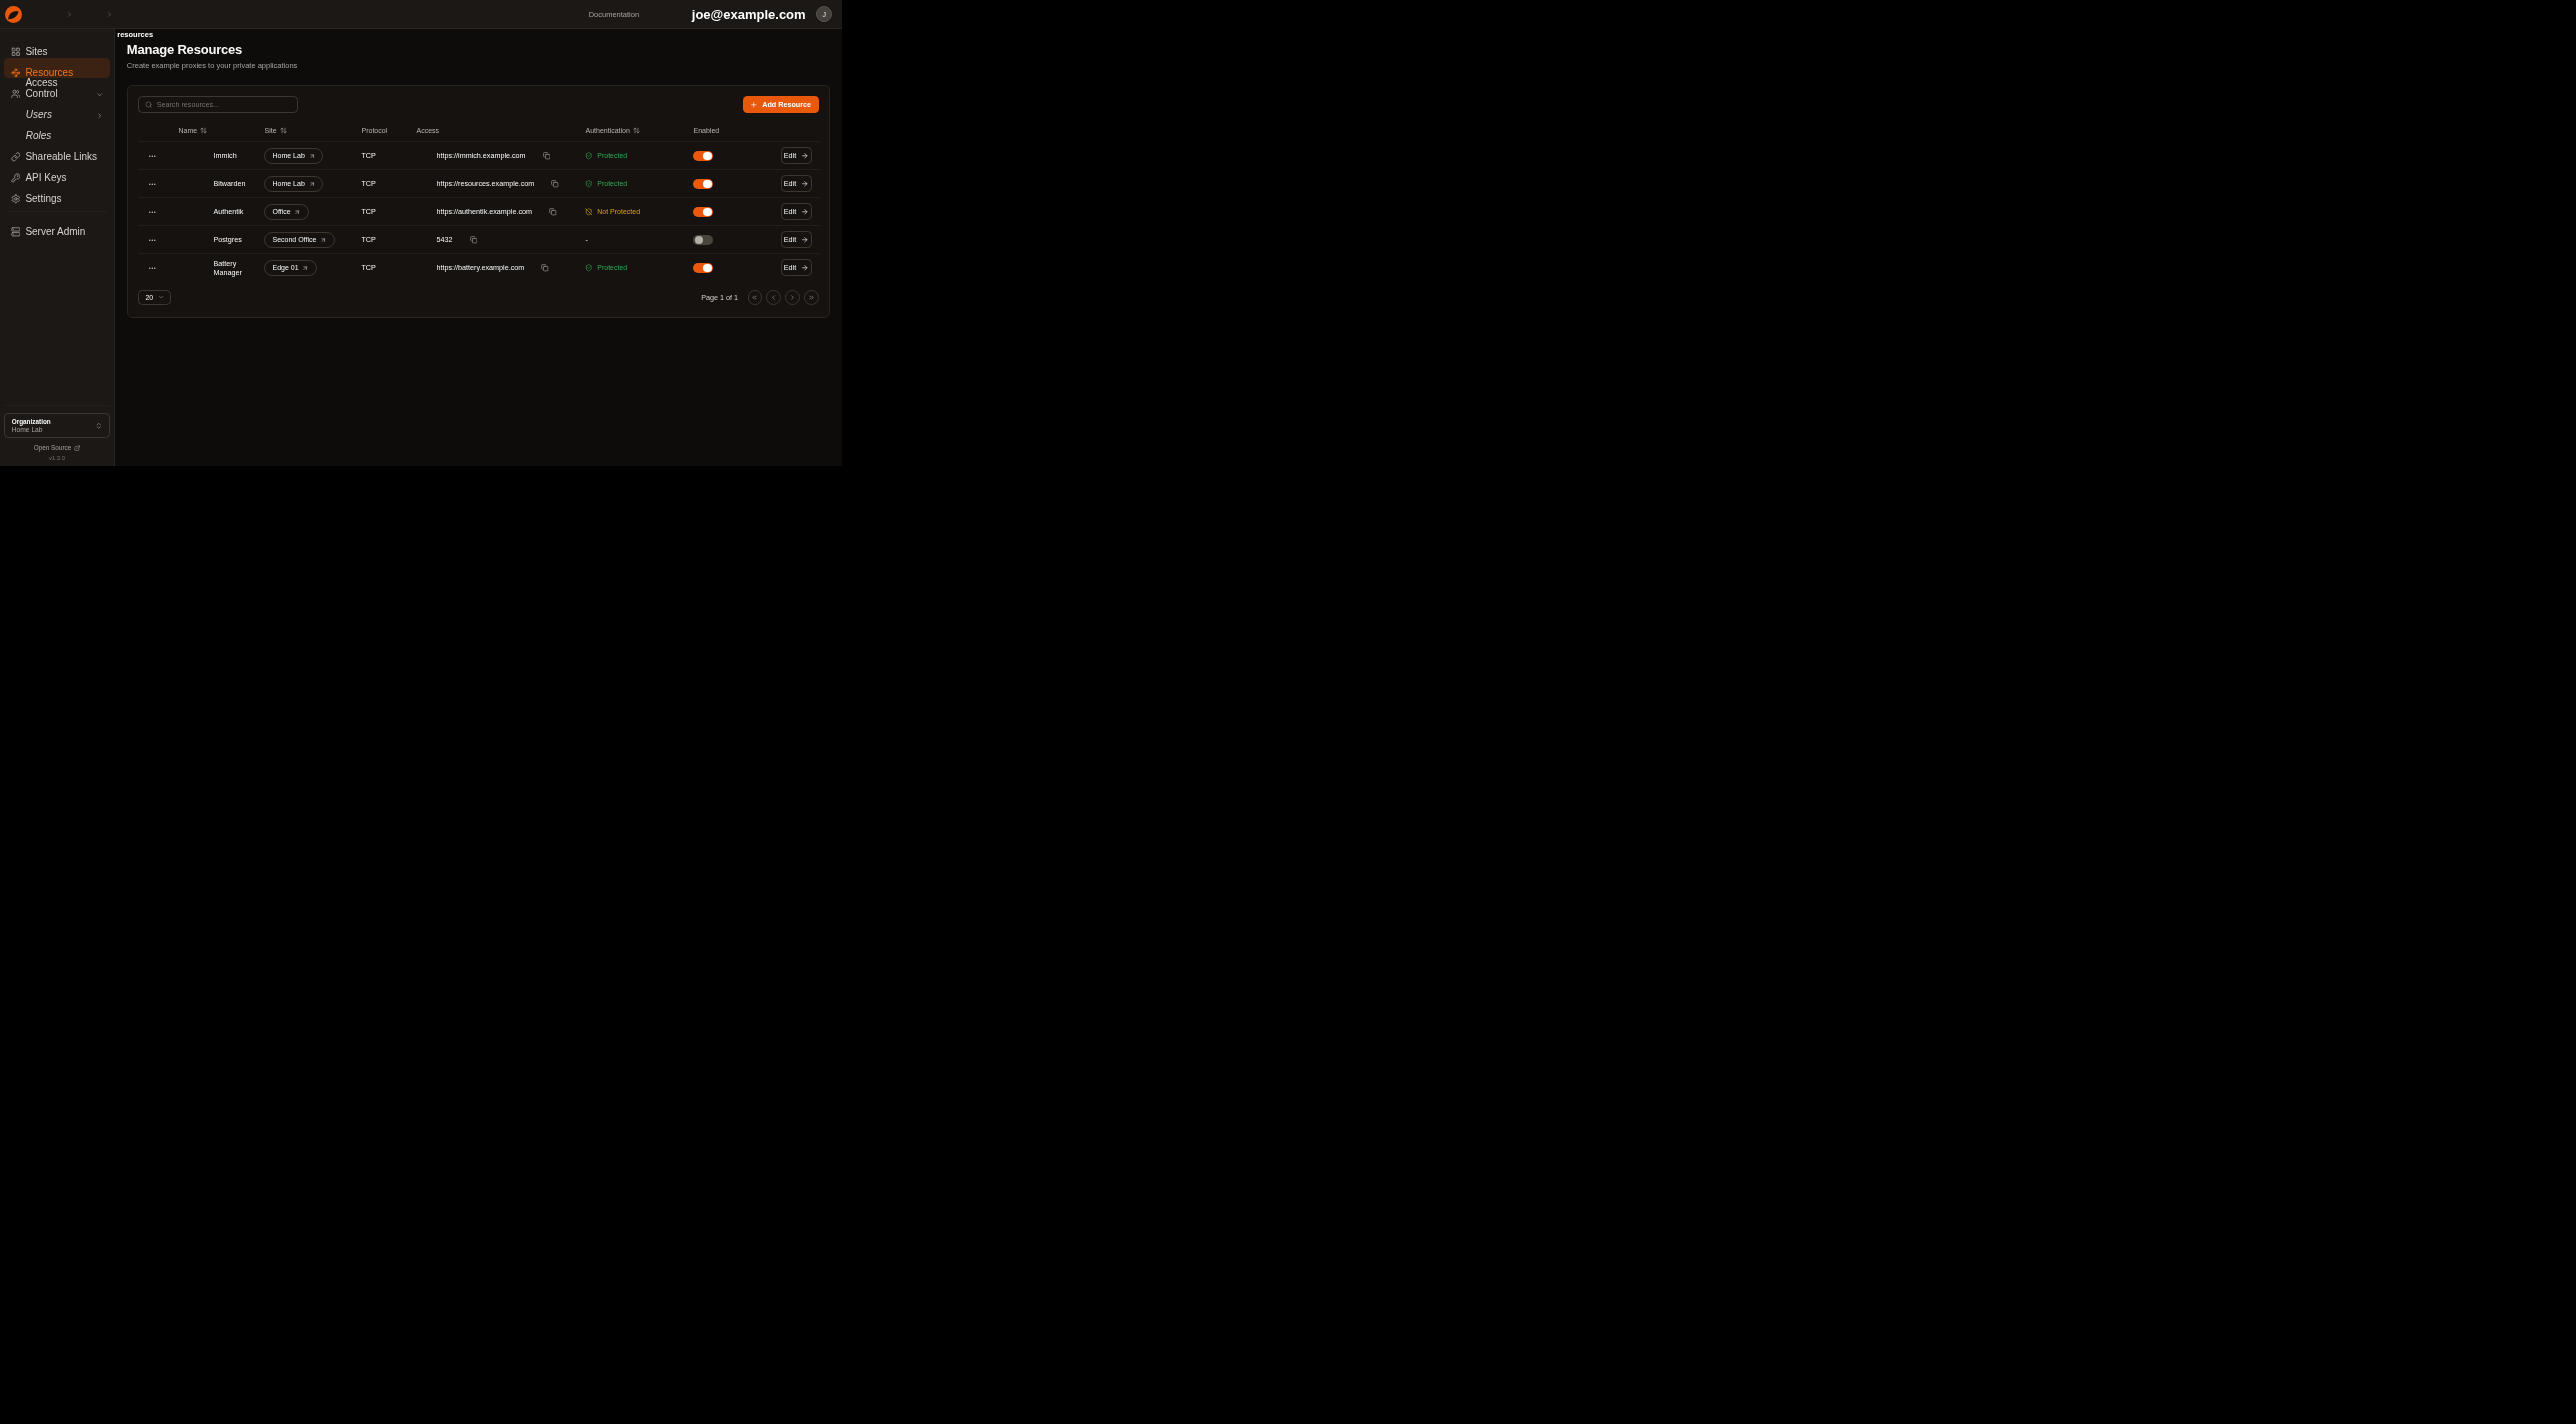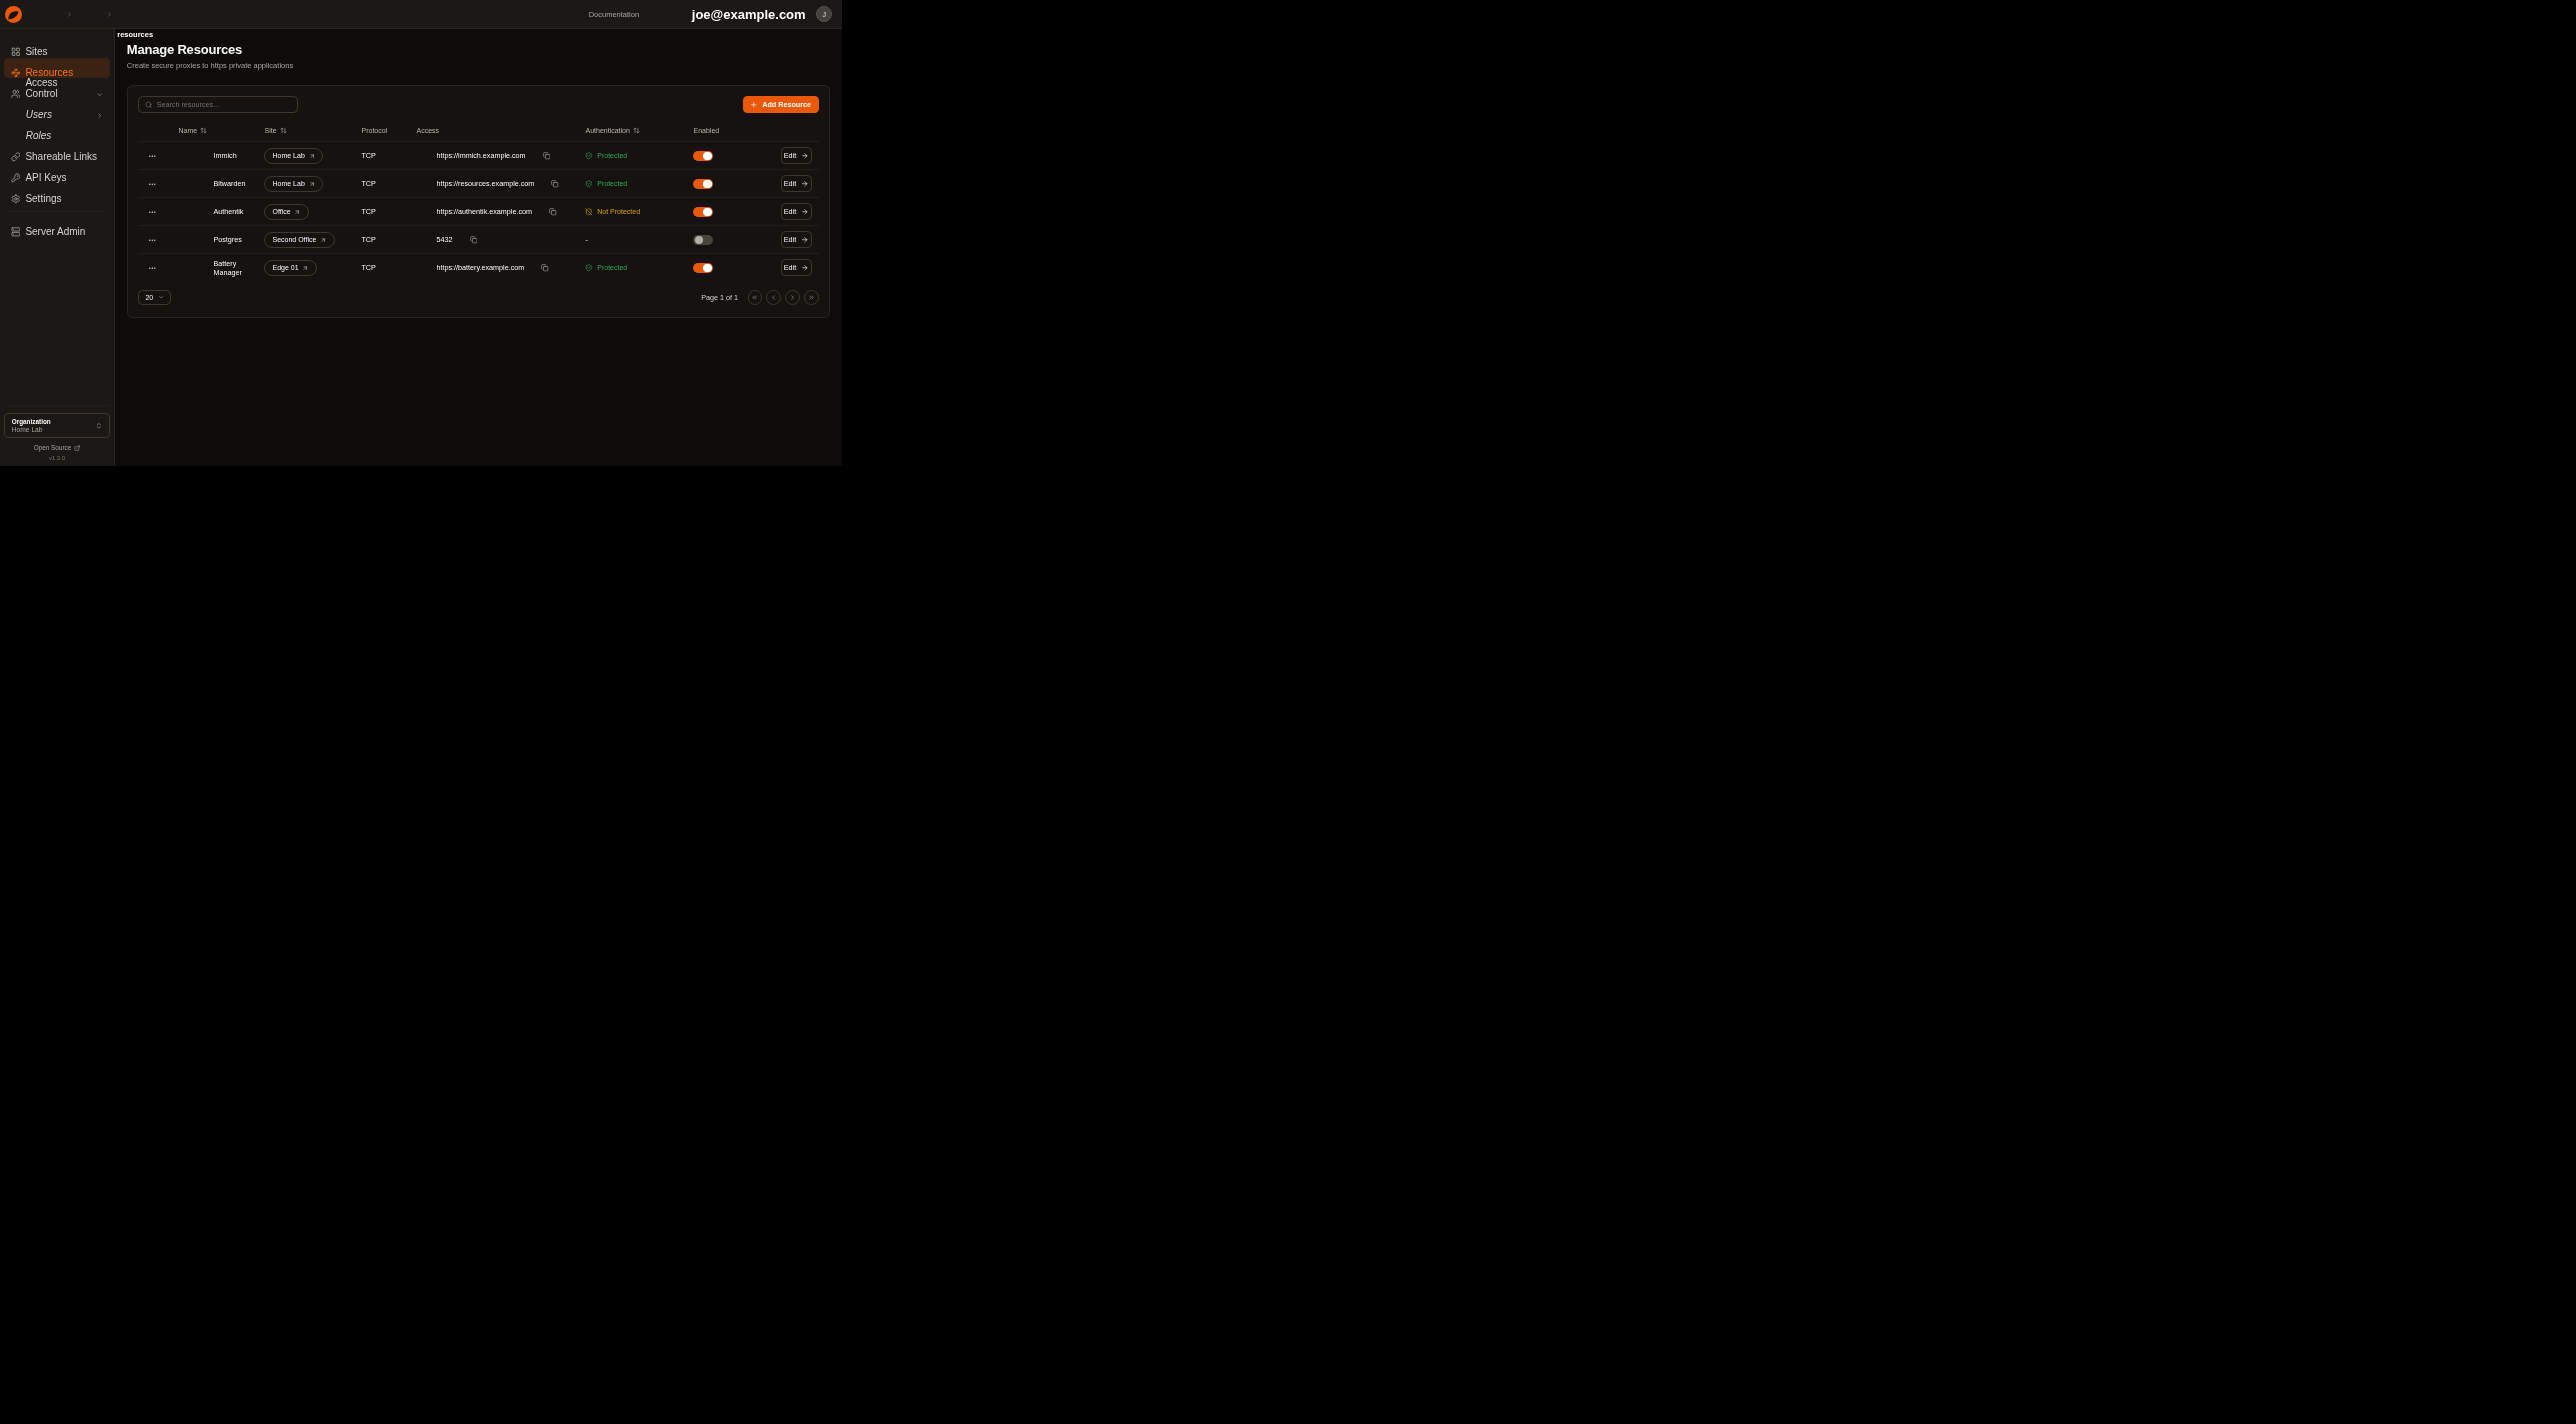--- a/index.html
+++ b/index.html
@@ -353,21 +353,21 @@
               <path d="M18 13v6a2 2 0 0 1-2 2H5a2 2 0 0 1-2-2V8a2 2 0 0 1 2-2h6"></path>
             </svg>
           </span>
       </div>
       <div class="version">v1.3.0</div>
     </div>
   </nav>
 
   <main class="main">
     <h1 class="page-title">Manage Resources</h1>
-    <p class="page-subtitle">Create secure proxies to https private applications</p>
+    <p class="page-subtitle">Create example proxies to your private applications</p>
 
     <section class="card">
       <div class="toolbar">
         <div class="search-box">
           <span class="ic ic14">
               <svg viewBox="0 0 24 24" fill="none" stroke="currentColor" stroke-width="2" stroke-linecap="round" stroke-linejoin="round">
                 <circle cx="11" cy="11" r="8"></circle>
                 <path d="m21 21-4.3-4.3"></path>
               </svg>
             </span>

